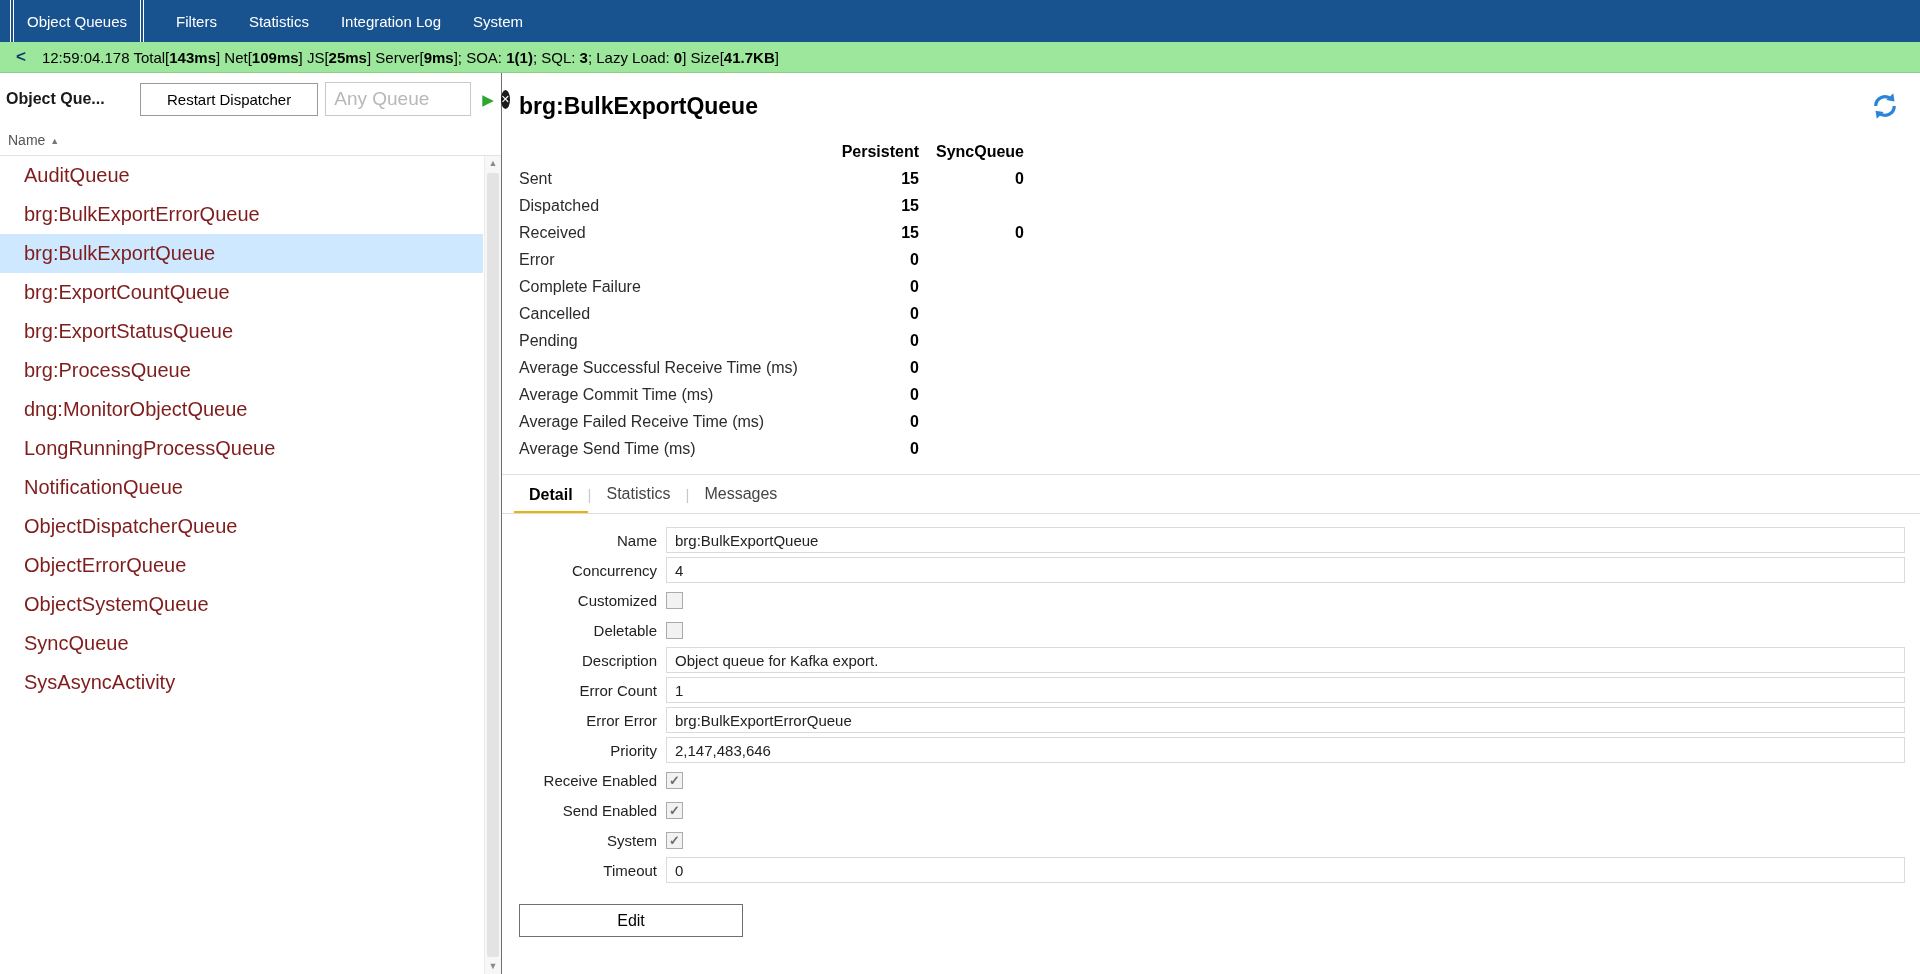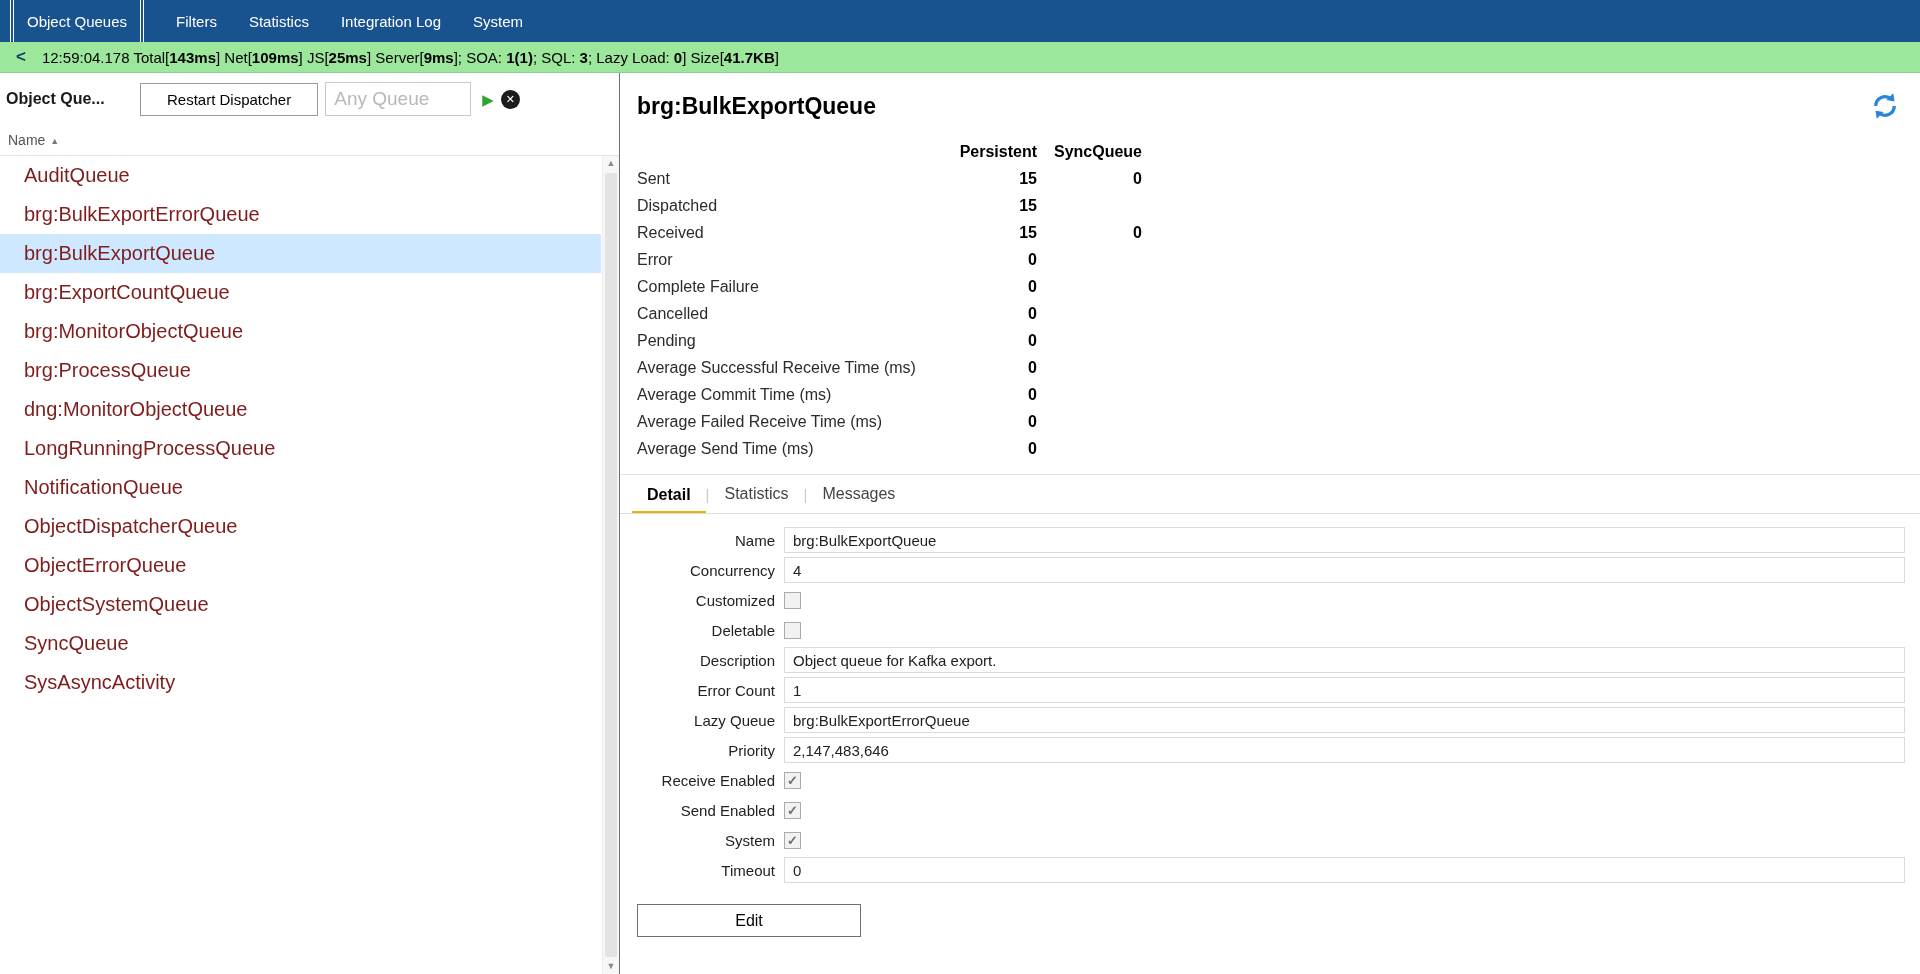--- a/index.html
+++ b/index.html
@@ -17,21 +17,21 @@
   .statusbar{height:31px;background:#9ce79c;border-bottom:1px solid #86d286;display:flex;align-items:center;font-size:15px;padding:0 8px;flex:none;color:#000}
   .back-chevron{font-weight:bold;color:#123c66;font-size:17px;padding:0 16px 0 8px;cursor:pointer}
   .status-text{white-space:nowrap}
   .status-text span{white-space:pre}
   .status-text .b{font-weight:bold}
 
   
   .main{flex:1;display:flex;min-height:0}
 
   
-  .left-panel{width:620px;flex:none;border-right:1px solid #6f6f6f;display:flex;flex-direction:column;min-height:0}
+  .left-panel{width:502px;flex:none;border-right:1px solid #6f6f6f;display:flex;flex-direction:column;min-height:0}
   .left-header{display:flex;align-items:center;padding:9px 6px 7px 6px;flex:none}
   .lp-title{font-weight:bold;font-size:16px;width:134px;white-space:nowrap;overflow:hidden;flex:none}
   .restart-btn{border:1px solid #9a9a9a;background:#fff;font-size:15px;padding:7px 26px;font-family:inherit;cursor:pointer;white-space:nowrap}
   .queue-search{width:146px;height:30px;border:1px solid #c9c9c9;margin-left:7px;padding:16px 8px;font-size:19px;font-family:inherit;color:#444}
   .queue-search::placeholder{color:#b8b8b8}
   .play-icon{color:#2ea52e;font-size:15px;margin-left:11px;cursor:pointer;line-height:1}
   .clear-icon{width:19px;height:19px;border-radius:50%;background:#1b1b1b;color:#fff;font-size:11px;display:flex;align-items:center;justify-content:center;margin-left:7px;cursor:pointer;line-height:1}
   .col-header{padding:9px 0 7px 8px;font-size:14px;color:#555;border-bottom:1px solid #e3e3e3;flex:none;cursor:pointer}
   .sort-icon{font-size:9px;color:#777;margin-left:5px;vertical-align:1px}
   .queue-list{flex:1;position:relative;overflow:hidden;min-height:0}
@@ -102,21 +102,21 @@
       </div>
       <div class="col-header">
         <span>Name</span><span class="sort-icon">▲</span>
       </div>
       <div class="queue-list">
         <div class="queue-items">
           <div class="queue-item">AuditQueue</div>
           <div class="queue-item">brg:BulkExportErrorQueue</div>
           <div class="queue-item selected">brg:BulkExportQueue</div>
           <div class="queue-item">brg:ExportCountQueue</div>
-          <div class="queue-item">brg:MonitorObjectQueue</div>
+          <div class="queue-item">brg:ExportStatusQueue</div>
           <div class="queue-item">brg:ProcessQueue</div>
           <div class="queue-item">dng:MonitorObjectQueue</div>
           <div class="queue-item">LongRunningProcessQueue</div>
           <div class="queue-item">NotificationQueue</div>
           <div class="queue-item">ObjectDispatcherQueue</div>
           <div class="queue-item">ObjectErrorQueue</div>
           <div class="queue-item">ObjectSystemQueue</div>
           <div class="queue-item">SyncQueue</div>
           <div class="queue-item">SysAsyncActivity</div>
         </div>
@@ -235,21 +235,21 @@
         </div>
         <div class="form-row">
           <div class="form-label">Description</div>
           <input class="form-input" value="Object queue for Kafka export." style="">
         </div>
         <div class="form-row">
           <div class="form-label">Error Count</div>
           <input class="form-input" value="1" style="">
         </div>
         <div class="form-row">
-          <div class="form-label">Lazy Queue</div>
+          <div class="form-label">Error Error</div>
           <input class="form-input" value="brg:BulkExportErrorQueue" style="">
         </div>
         <div class="form-row">
           <div class="form-label">Priority</div>
           <input class="form-input" value="2,147,483,646" style="">
         </div>
         <div class="form-row">
           <div class="form-label">Receive Enabled</div>
           <div class="form-input-area">
             <span class="checkbox" data-checked="true"></span>

